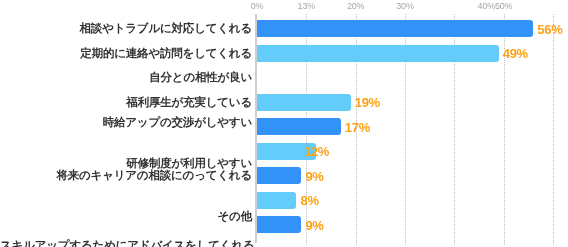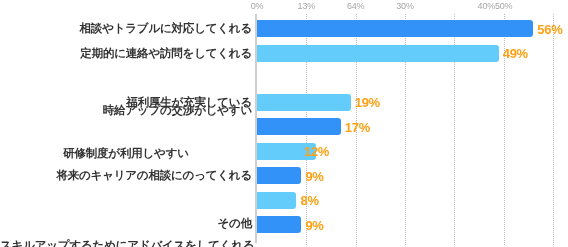--- a/index.html
+++ b/index.html
@@ -108,36 +108,37 @@
   }
 </style>
 </head>
 <body>
 
 <div id="chart">
 
   <div id="ticks">
       <div class="tick-label" style="left: 257px;">0%</div>
       <div class="tick-label" style="left: 306.333px;">13%</div>
-      <div class="tick-label" style="left: 355.667px;">64%</div>
+      <div class="tick-label" style="left: 355.667px;">20%</div>
       <div class="tick-label" style="left: 405px;">30%</div>
       <div class="tick-label" style="left: 454.333px; margin-left: 32px;">40%</div>
       <div class="tick-label" style="left: 503.667px;">50%</div>
       <div class="tick-label" style="left: 553px; margin-left: 26px;">60%</div>
     </div>
 
   <div class="cat-wrap" id="cats">
       <div class="cat-label" style="top: 30.5px;">定期的に連絡や訪問をしてくれる</div>
       <div class="cat-label" style="top: 6px;">相談やトラブルに対応してくれる</div>
+      <div class="cat-label" style="top: 55px;">自分との相性が良い</div>
       <div class="cat-label" style="top: 79.5px;">福利厚生が充実している</div>
-      <div class="cat-label" style="top: 88px;">時給アップの交渉がしやすい</div>
-      <div class="cat-label" style="top: 131px; text-align: center;">研修制度が利用しやすい</div>
+      <div class="cat-label" style="top: 100px;">時給アップの交渉がしやすい</div>
+      <div class="cat-label" style="top: 141px;">研修制度が利用しやすい</div>
       <div class="cat-label" style="top: 153px; padding-left: 41px;">将来のキャリアの相談にのってくれる</div>
       <div class="cat-label" style="top: 177.5px; margin-top: 45px;">スキルアップするためにアドバイスをしてくれる</div>
-      <div class="cat-label" style="top: 201px;">その他</div>
+      <div class="cat-label" style="top: 194px;">その他</div>
     </div>
 
   <div class="plot" id="plot">
     <div class="axis-line"></div>
   <div class="gridline" style="left: 49.3333px;"></div>
       <div class="gridline" style="left: 98.6667px;"></div>
       <div class="gridline" style="left: 148px;"></div>
       <div class="gridline" style="left: 197.333px;"></div>
       <div class="gridline" style="left: 246.667px;"></div>
       <div class="gridline" style="left: 296px;"></div>

